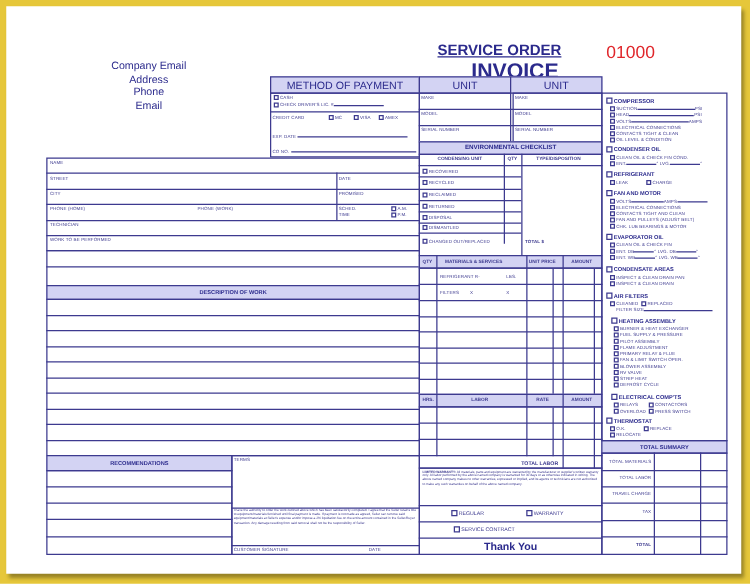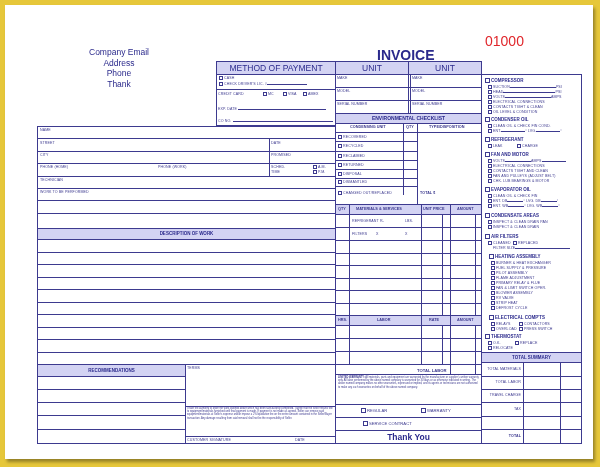--- a/index.html
+++ b/index.html
@@ -23,24 +23,25 @@
 </head>
 <body>
 
 <div class="paper">
 
 
   <div class="abs blue" style="left:74px;top:42px;width:80px;text-align:center;font-size:8.5px;line-height:10.5px;">
     <div>Company Email</div>
     <div>Address</div>
     <div>Phone</div>
-    <div>Thank</div>
+    <div>Email</div>
   </div>
 
-  <div class="abs blue bold" style="left:372px;top:42px;font-size:14px;">INVOICE</div>
+  <div class="abs blue bold" style="left:345px;top:28px;font-size:12px;text-decoration:underline;">SERVICE ORDER</div>
+  <div class="abs blue bold" style="left:372px;top:42px;font-size:17px;">INVOICE</div>
   <div class="abs" style="left:480px;top:28px;font-size:14px;color:#e0262b;">01000</div>
 
   <div class="hdr" style="left:211px;top:56px;width:120px;height:14px;font-size:8.5px;line-height:12px;"><span>METHOD OF PAYMENT</span></div>
   <div class="hdr" style="left:330px;top:56px;width:74px;height:14px;font-size:8.5px;line-height:12px;"><span>UNIT</span></div>
   <div class="hdr" style="left:403px;top:56px;width:74px;height:14px;font-size:8.5px;line-height:12px;"><span>UNIT</span></div>
 
   <div class="box" style="left:211px;top:69px;width:120px;height:52px;"></div>
   <div class="abs tiny" style="left:214px;top:71px;"><span class="cb"></span><span>CASH</span></div>
   <div class="abs tiny" style="left:214px;top:77px;"><span class="cb"></span><span>CHECK  DRIVER'S LIC. #</span><span class="fill" style="width:40px;"></span></div>
   <div class="ln" style="left:211px;top:84px;width:120px;height:1px;"></div>

